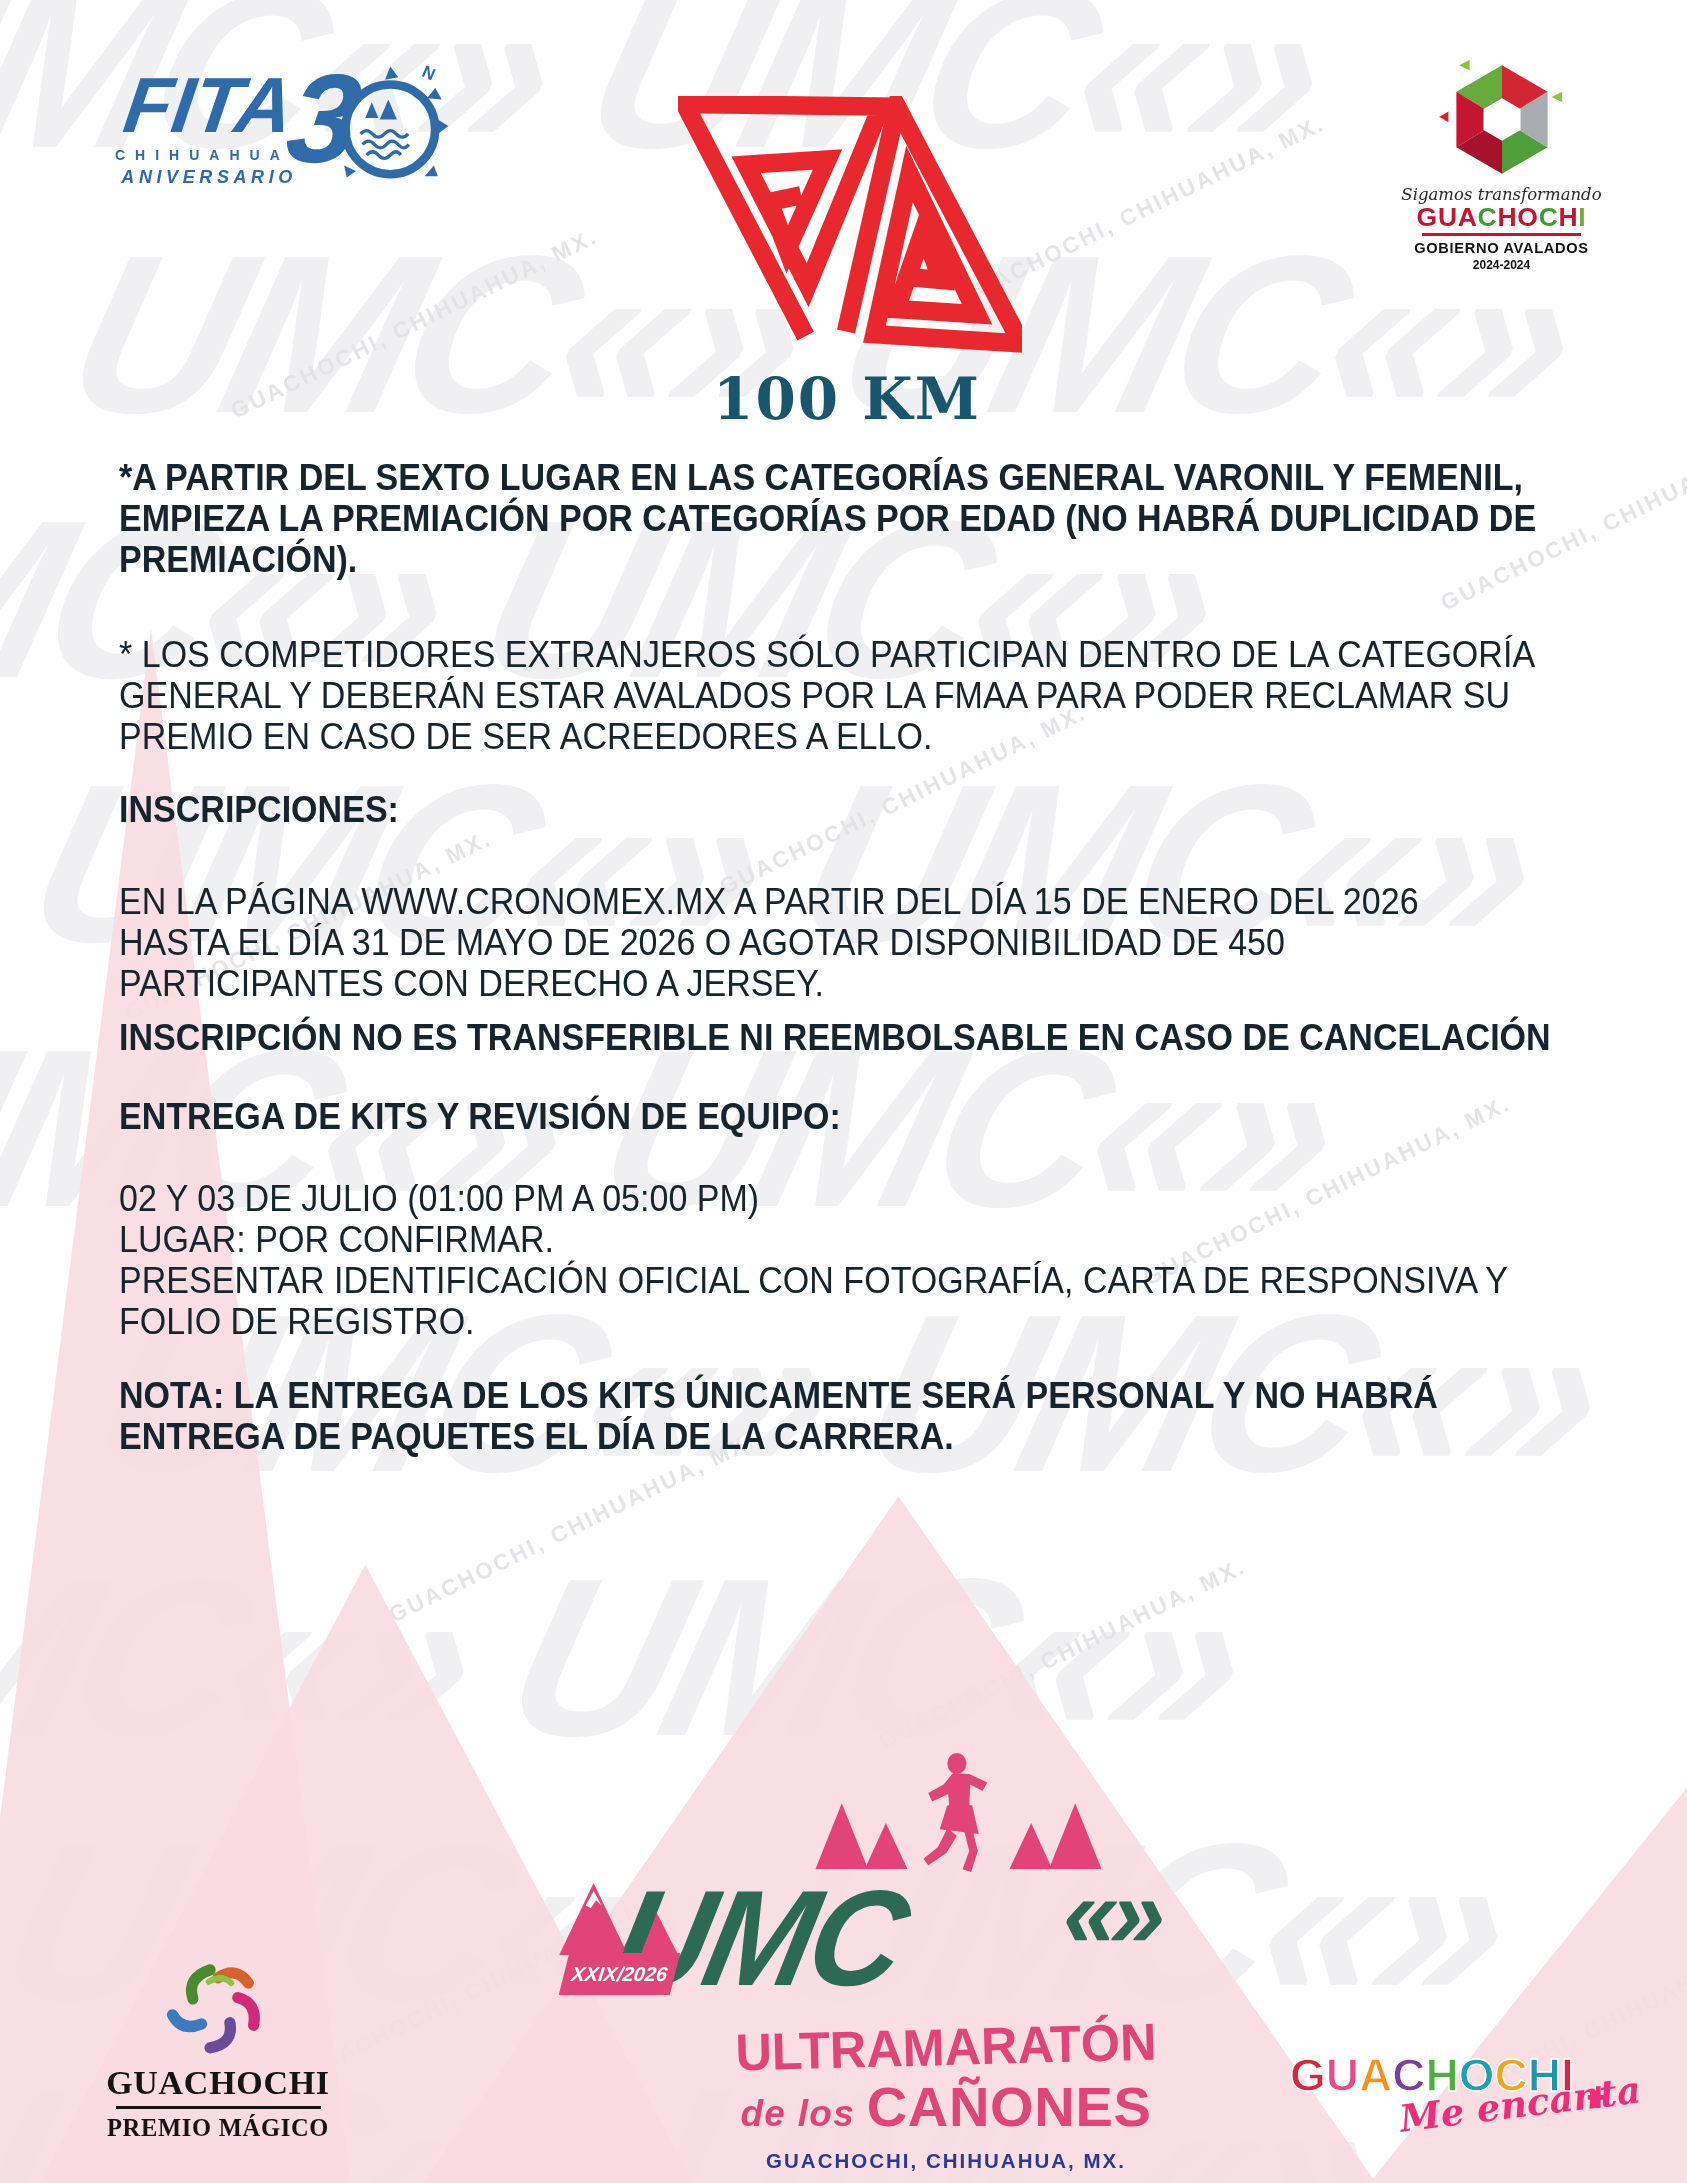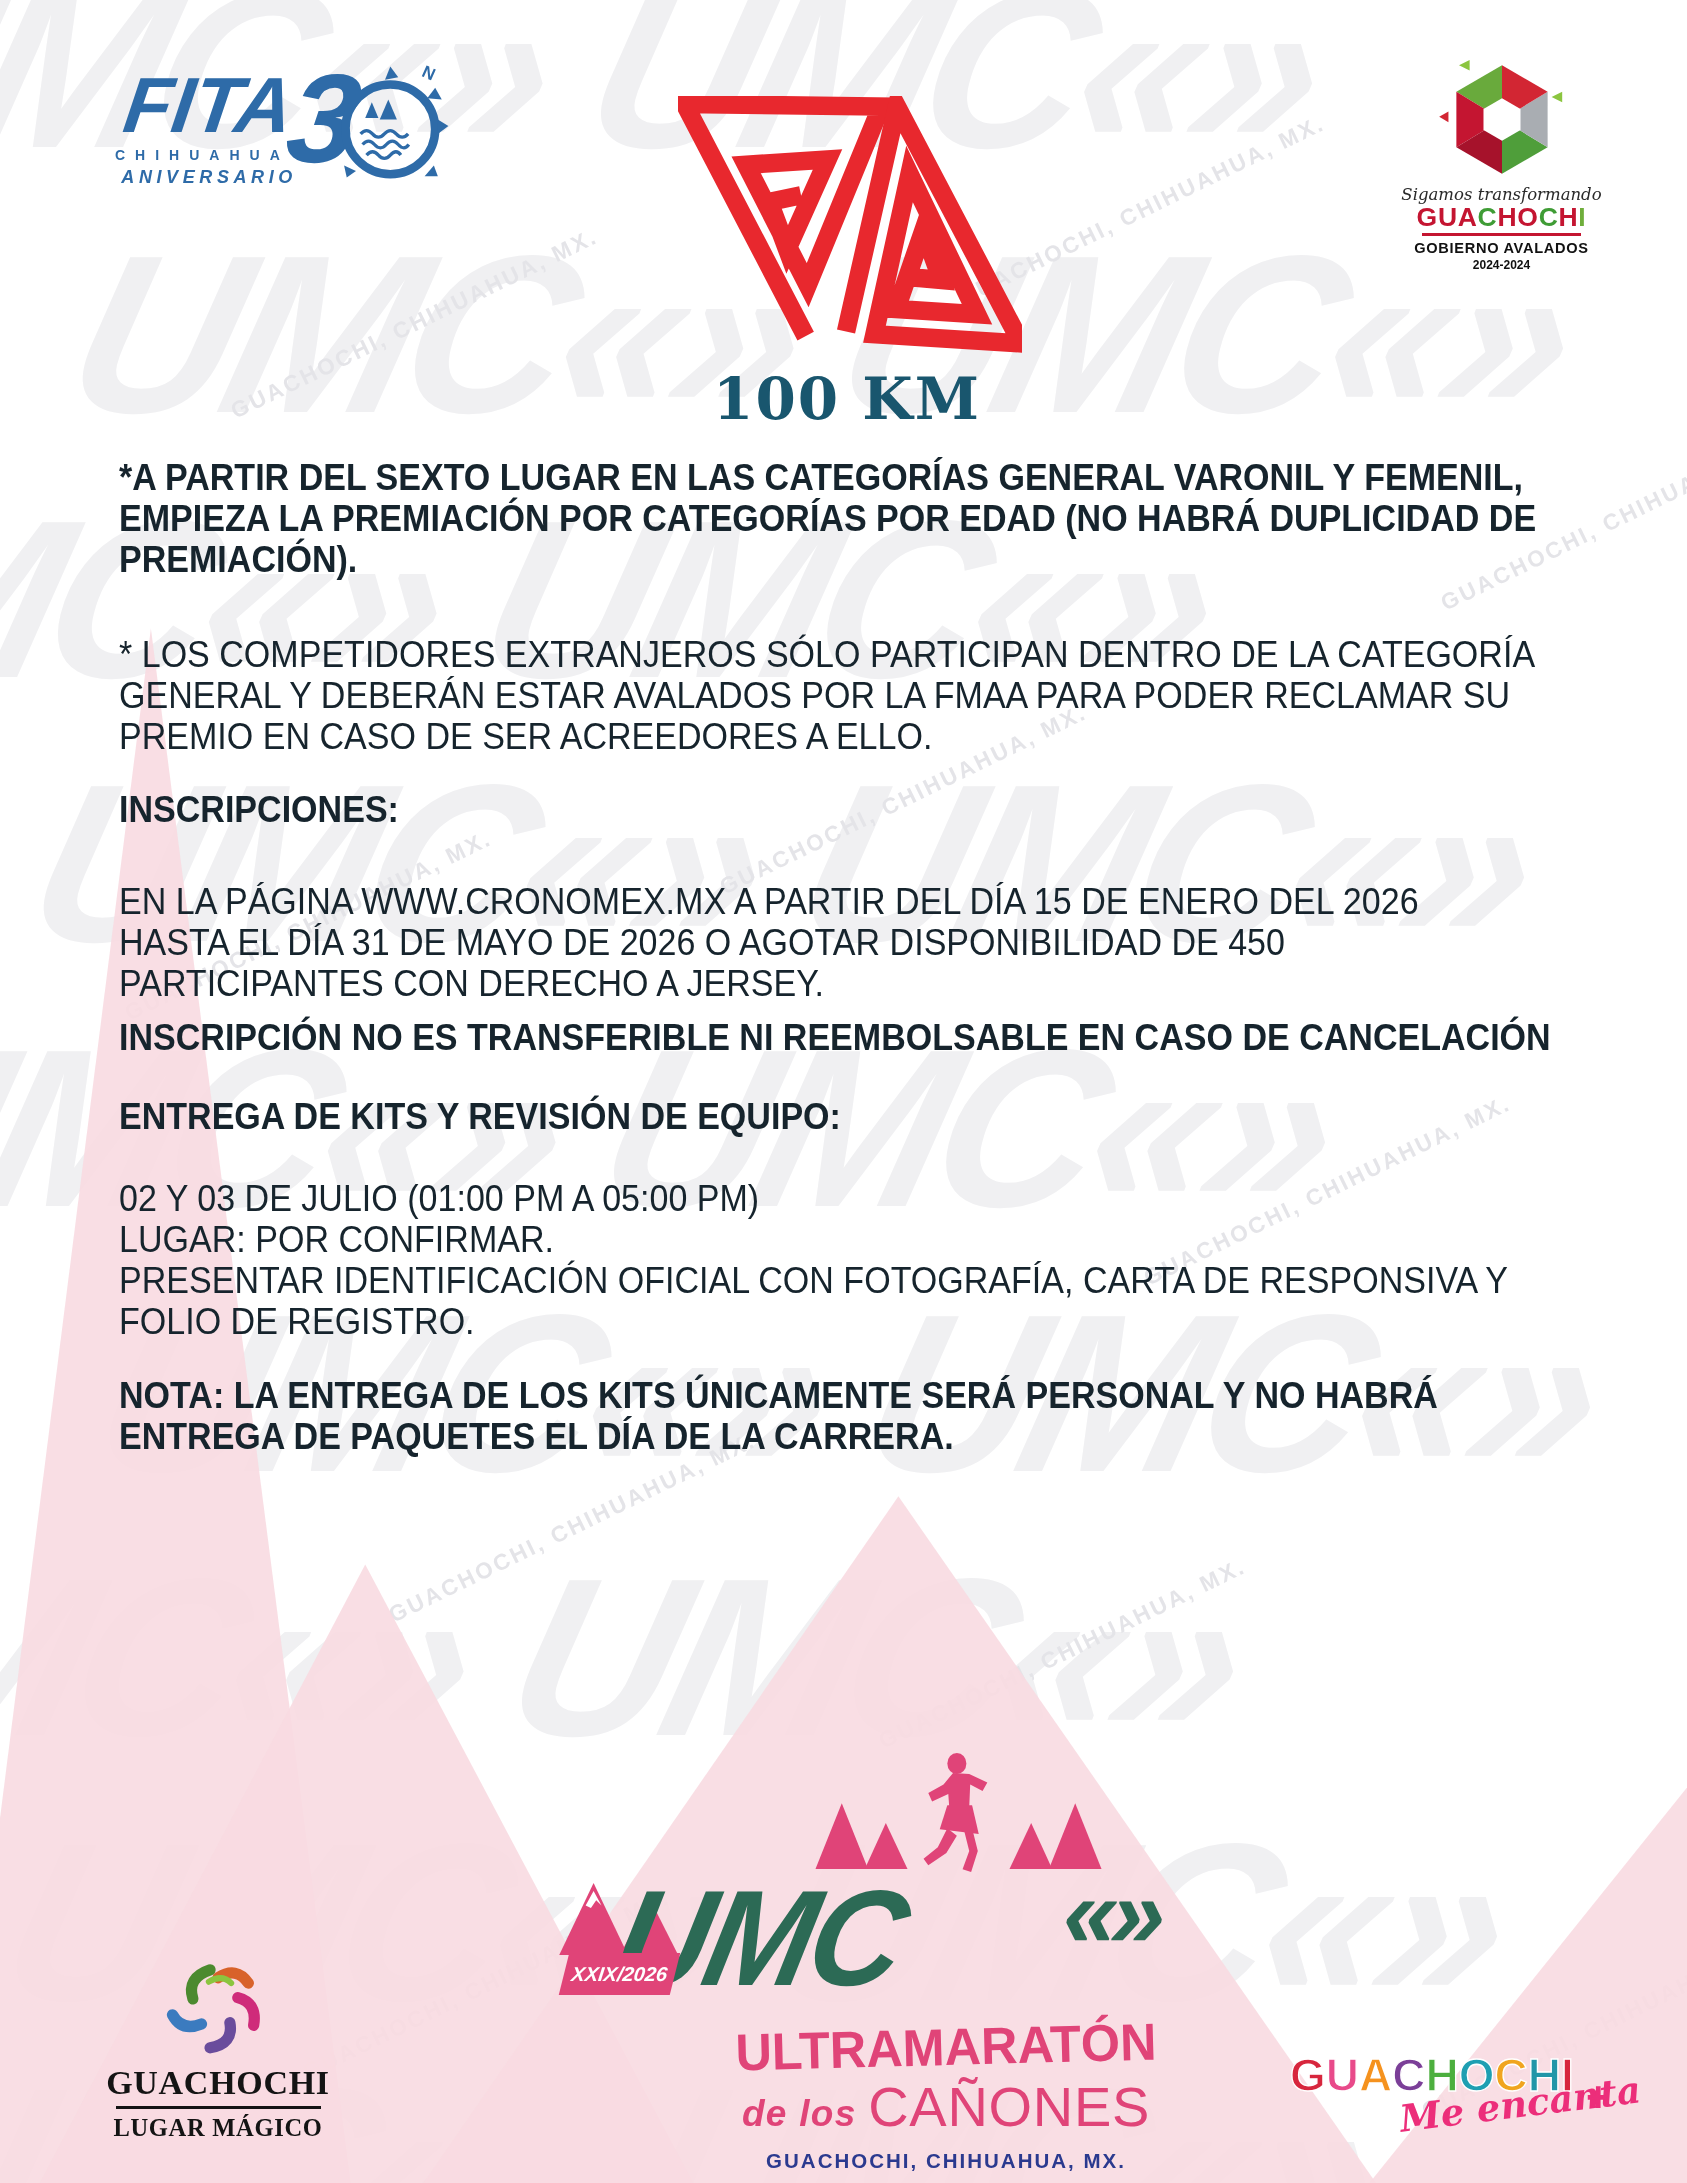--- a/index.html
+++ b/index.html
@@ -49,21 +49,21 @@
   .umc-box{position:absolute;left:564px;top:1953px;width:111px;height:42px;
            background:#e04478;transform:skewX(-14deg);}
   .umc-box span{display:block;text-align:center;line-height:42px;color:#fff;
                 font-weight:900;font-style:italic;font-size:20px;transform:skewX(7deg);}
   .umc-title1{position:absolute;left:708px;top:2017px;width:476px;text-align:center;
               font-size:52px;font-weight:900;color:#e04478;letter-spacing:0px;
               transform:rotate(-1.5deg) scaleX(.97);}
   .umc-title2{position:absolute;left:708px;top:2074px;width:476px;text-align:center;
               color:#e04478;white-space:nowrap;}
   .umc-delos{font-size:37px;font-weight:700;font-style:italic;letter-spacing:1.3px;}
-  .umc-canones{font-size:56px;font-weight:400;letter-spacing:0.7px;}
+  .umc-canones{font-size:56px;font-weight:700;letter-spacing:0.7px;}
   .umc-loc{position:absolute;left:708px;top:2149px;width:476px;text-align:center;
            font-size:20.5px;font-weight:900;color:#2b3a8f;letter-spacing:2px;}
   
   .pm{position:absolute;left:99px;top:1958px;width:238px;text-align:center;}
   .pm-name{font-family:"Liberation Serif",serif;font-size:34px;font-weight:700;
            color:#141414;letter-spacing:0.7px;margin-top:5.3px;}
   .pm-rule{width:205px;height:2.6px;background:#141414;margin:4px auto 5.3px auto;}
   .pm-tag{font-family:"Liberation Serif",serif;font-size:24.5px;font-weight:700;
           color:#141414;letter-spacing:0.7px;}
   
@@ -255,21 +255,21 @@
         <path d="M80 30 q28 -18 46 8" stroke="#d8622a" stroke-width="17"></path>
         <path d="M110 60 q30 8 24 42" stroke="#cf2b7a" stroke-width="17"></path>
         <path d="M98 98 q6 32 -30 38" stroke="#6a4c9c" stroke-width="17"></path>
         <path d="M55 100 q-30 12 -44 -14" stroke="#3b7bbf" stroke-width="17"></path>
         <path d="M42 62 q-10 -32 26 -44" stroke="#4c8a2f" stroke-width="17"></path>
         <path d="M66 36 q20 -12 34 2" stroke="#8bc53f" stroke-width="9"></path>
       </g>
     </svg>
     <div class="pm-name">GUACHOCHI</div>
     <div class="pm-rule"></div>
-    <div class="pm-tag">LUGAR MÁGICO</div>
+    <div class="pm-tag">PREMIO MÁGICO</div>
   </div>
 
   <div class="me">
     <div class="me-letters">
       <span style="color: rgb(215, 38, 61);">G</span><span style="color: rgb(232, 74, 138);">U</span><span style="color: rgb(245, 146, 30);">A</span><span style="color: rgb(123, 63, 152);">C</span><span style="color: rgb(76, 175, 62);">H</span><span style="color: rgb(31, 159, 178);">O</span><span style="color: rgb(240, 165, 31);">C</span><span style="color: rgb(33, 150, 168);">H</span><span style="color: rgb(215, 38, 61);">I</span>
     </div>
     <div class="me-script">Me encanta</div>
     <div class="me-plus">+</div>
   </div>
 

